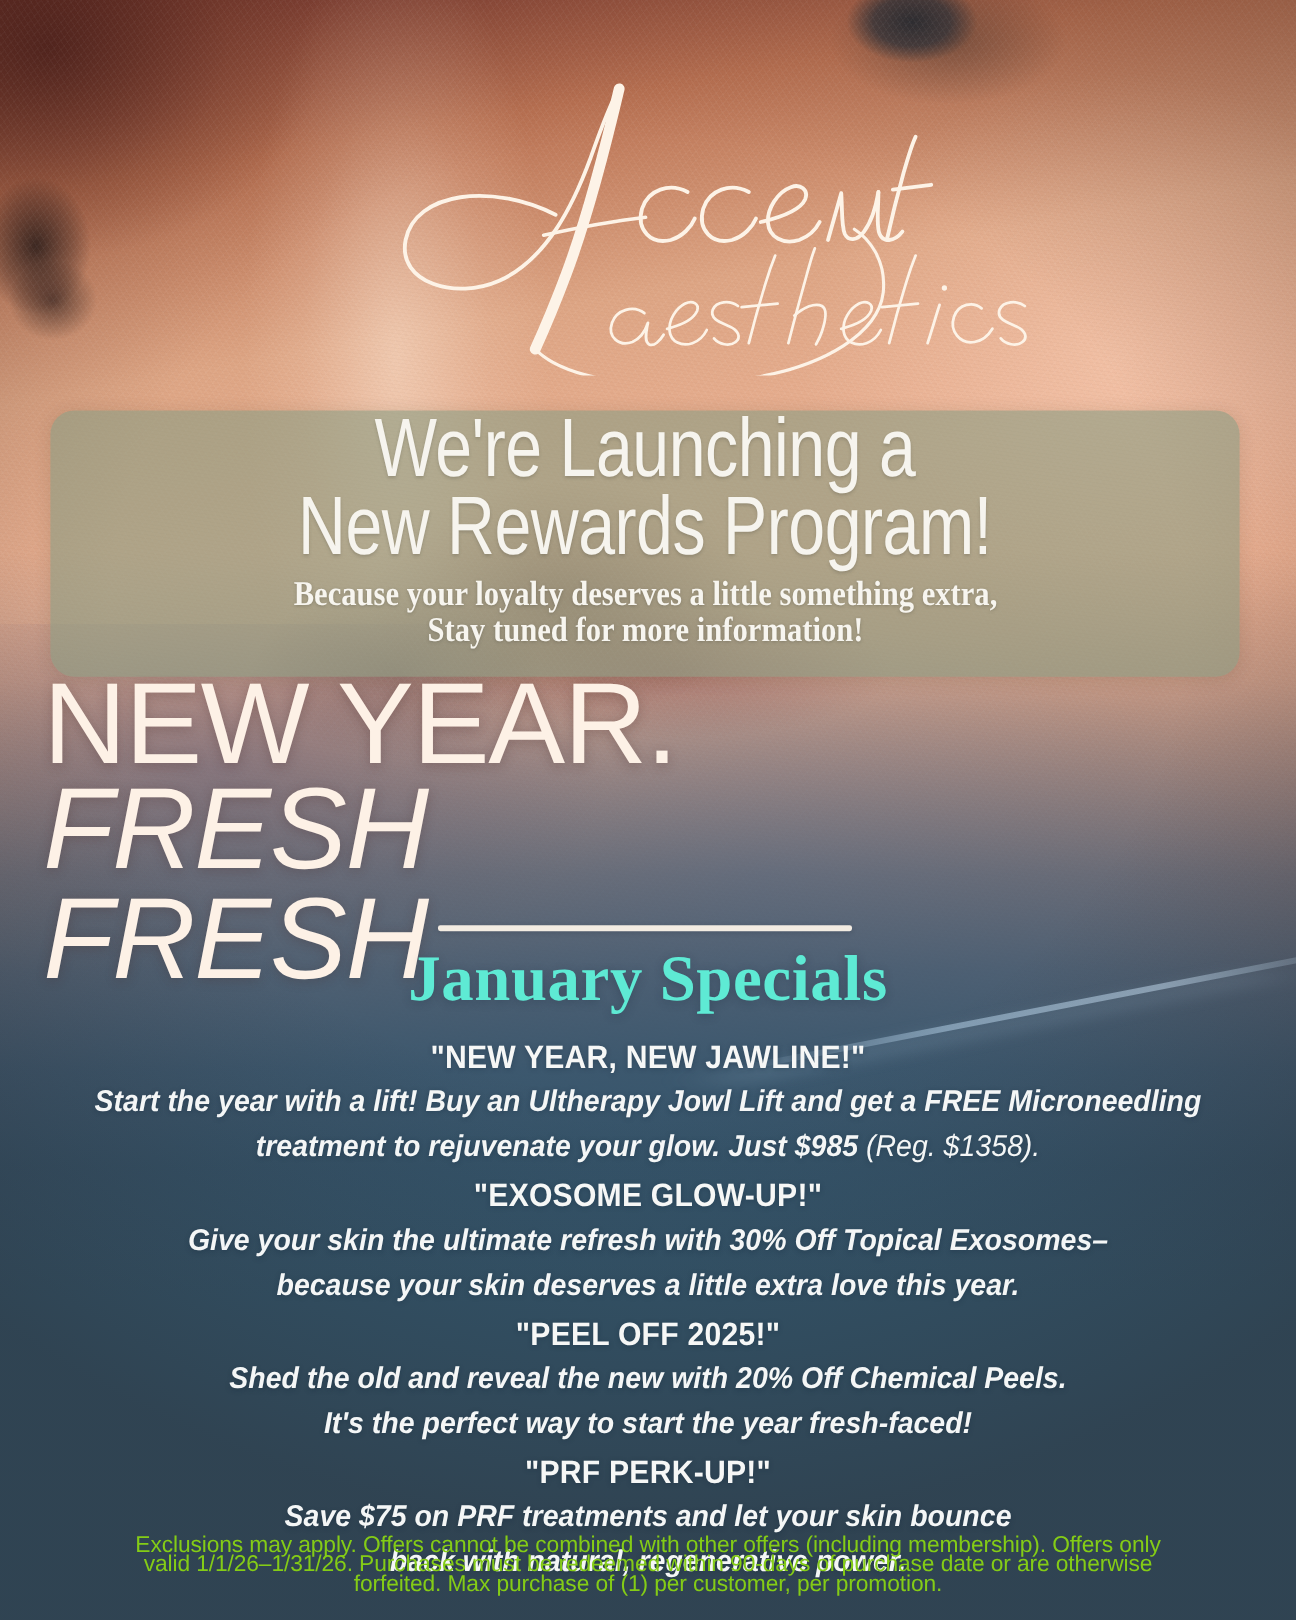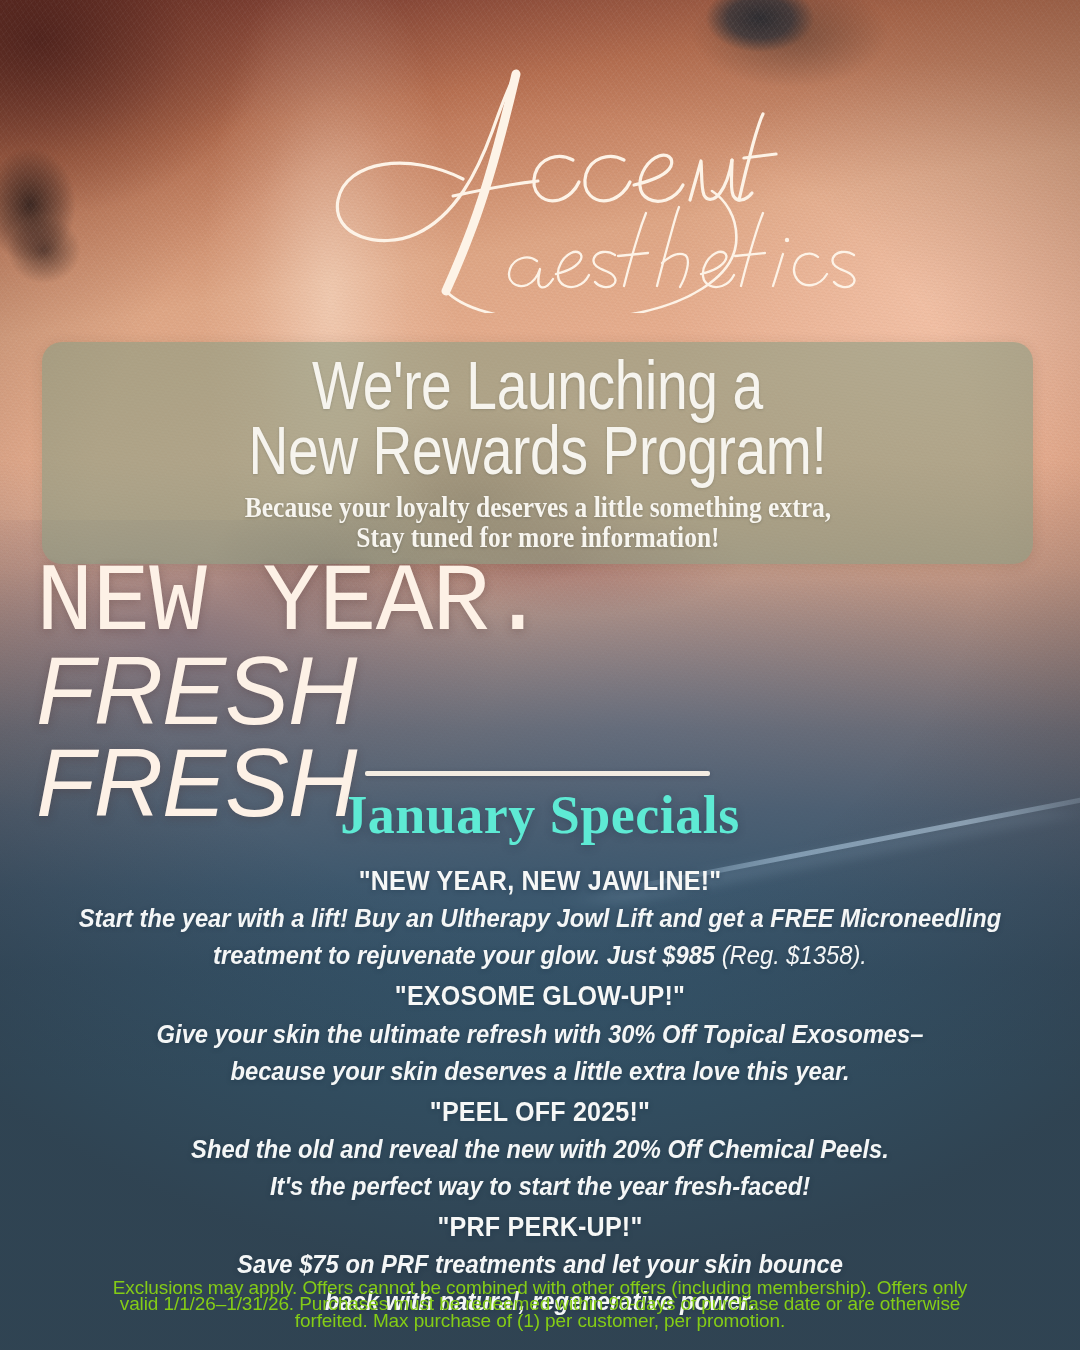--- a/index.html
+++ b/index.html
@@ -110,21 +110,20 @@
 
   
   .banner{
     position:absolute; left:42px; top:342px;
     width:991px; height:222px;
     background:rgba(141,156,131,.62);
     border-radius:20px;
     box-shadow:0 2px 14px rgba(40,30,20,.12);
     display:flex; flex-direction:column;
     align-items:center; justify-content:flex-start;
-    padding-top:12px;
   }
   .banner-head{
     font-family:"Liberation Sans", sans-serif;
     font-weight:300;
     font-size:69px;
     line-height:.94;
     color:#f6f4ee;
     text-align:center;
     letter-spacing:-.5px;
     transform:scaleX(.80);
@@ -145,21 +144,21 @@
     width:113%;
     text-shadow:0 1px 3px rgba(60,60,50,.3);
     white-space:pre-line;
   }
 
   
   .ny-block{
     position:absolute; left:36px; top:558px; width:660px;
   }
   .ny-line1{
-    font-family:Liberation Mono, monospace;
+    font-family:Liberation Sans, sans-serif;
     font-weight:300;
     font-size:96px;
     line-height:.95;
     letter-spacing:-1px;
     color:#fdf1e6;
     text-shadow:0 2px 10px rgba(70,40,40,.28);
   }
   .ny-line2{
     font-family:"Liberation Sans", sans-serif;
     font-weight:300;

